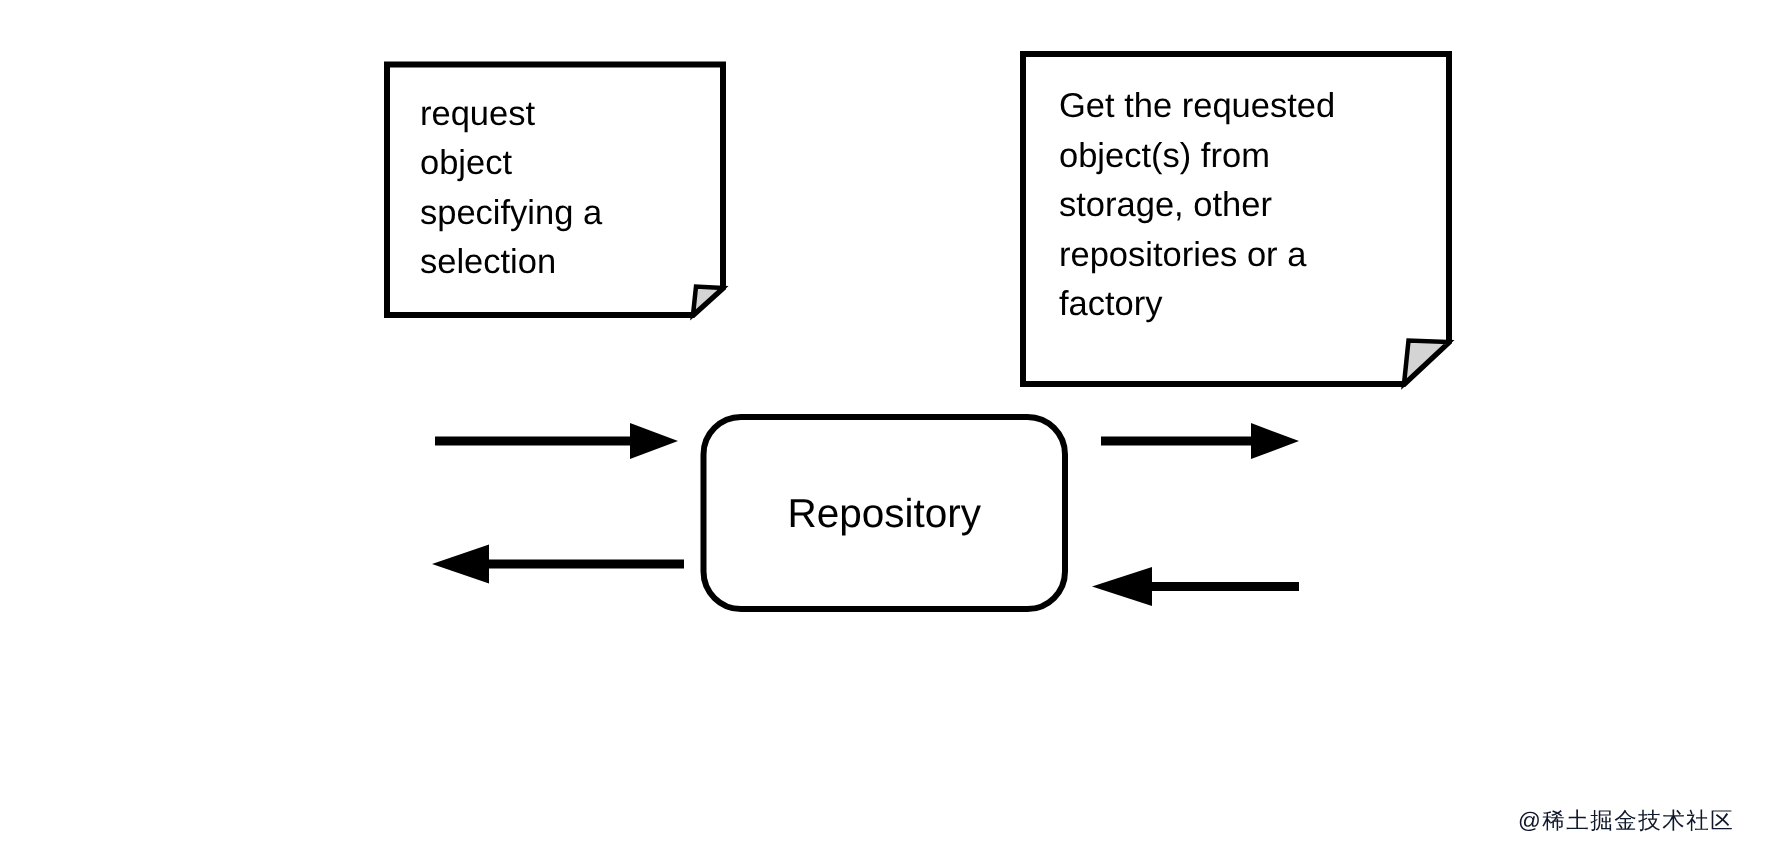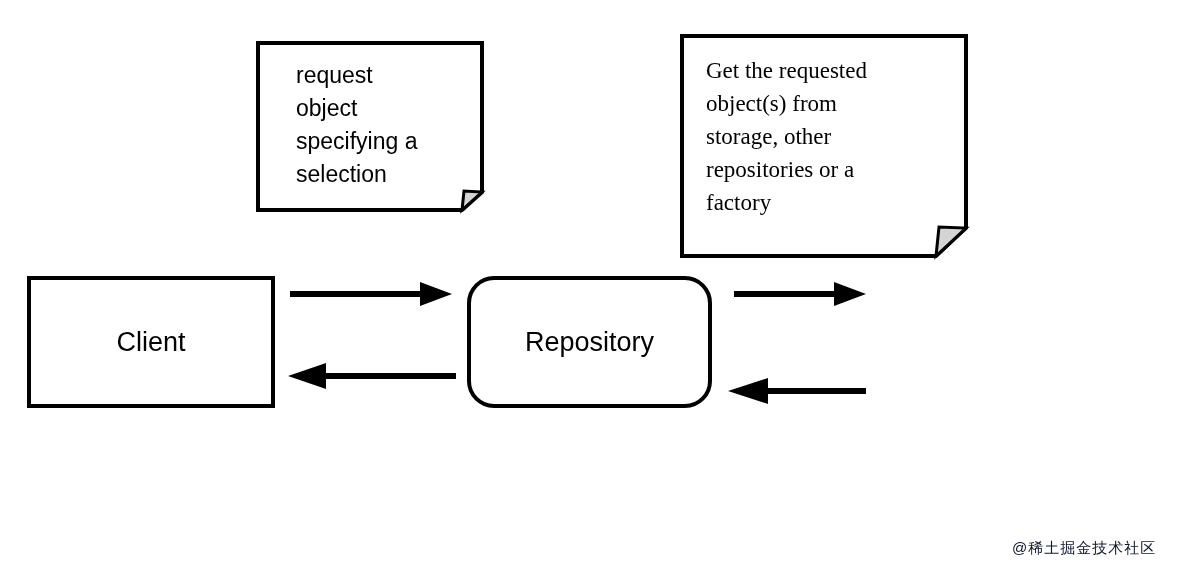--- a/index.html
+++ b/index.html
@@ -78,42 +78,39 @@
 </head>
 <body>
 
 <div id="canvas">
 
   <div class="note" style="left:256px; top:41px; width:228px; height:171px;">
     <svg class="note-svg" width="228" height="171" viewBox="0 0 228 171">
       <path d="M 2 2 L 226 2 L 226 151 L 206 169 L 2 169 Z" fill="#ffffff" stroke="#000000" stroke-width="4" stroke-linejoin="miter"></path>
       <path d="M 226 151 L 206 169 L 208 150 Z" fill="#d4d4d4" stroke="#000000" stroke-width="3" stroke-linejoin="miter"></path>
     </svg>
-    <div class="note-text" style="left:24px; top:18px; width:190px;margin-left:16px;">request
+    <div class="note-text" style="left:24px; top:18px; width:190px;">request
 object
 specifying a
 selection</div>
   </div>
 
 
-  <div class="note" style="left:680px; top:34px; width:288px; height:224px;font-family:Liberation Serif, serif;">
+  <div class="note" style="left:680px; top:34px; width:288px; height:224px;">
     <svg class="note-svg" width="288" height="224" viewBox="0 0 288 224">
       <path d="M 2 2 L 286 2 L 286 194 L 256 222 L 2 222 Z" fill="#ffffff" stroke="#000000" stroke-width="4" stroke-linejoin="miter"></path>
       <path d="M 286 194 L 256 222 L 259 193 Z" fill="#d4d4d4" stroke="#000000" stroke-width="3" stroke-linejoin="miter"></path>
     </svg>
     <div class="note-text" style="left:26px; top:20px; width:250px;">Get the requested
 object(s) from
 storage, other
 repositories or a
 factory</div>
   </div>
 
-  <div class="box" style="left:27px; top:276px; width:248px; height:132px;">
-    <span class="box-label">Client</span>
-  </div>
 
   <div class="box" style="left:467px; top:276px; width:245px; height:132px;border-radius:27px;">
     <span class="box-label">Repository</span>
   </div>
 
   <svg class="arrow" style="left:288px; top:280px;" width="170" height="30" viewBox="0 0 170 30">
     <line x1="2" y1="14" x2="136" y2="14" stroke="#000000" stroke-width="6"></line>
     <path d="M 132 2 L 164 14 L 132 26 Z" fill="#000000"></path>
   </svg>
 

